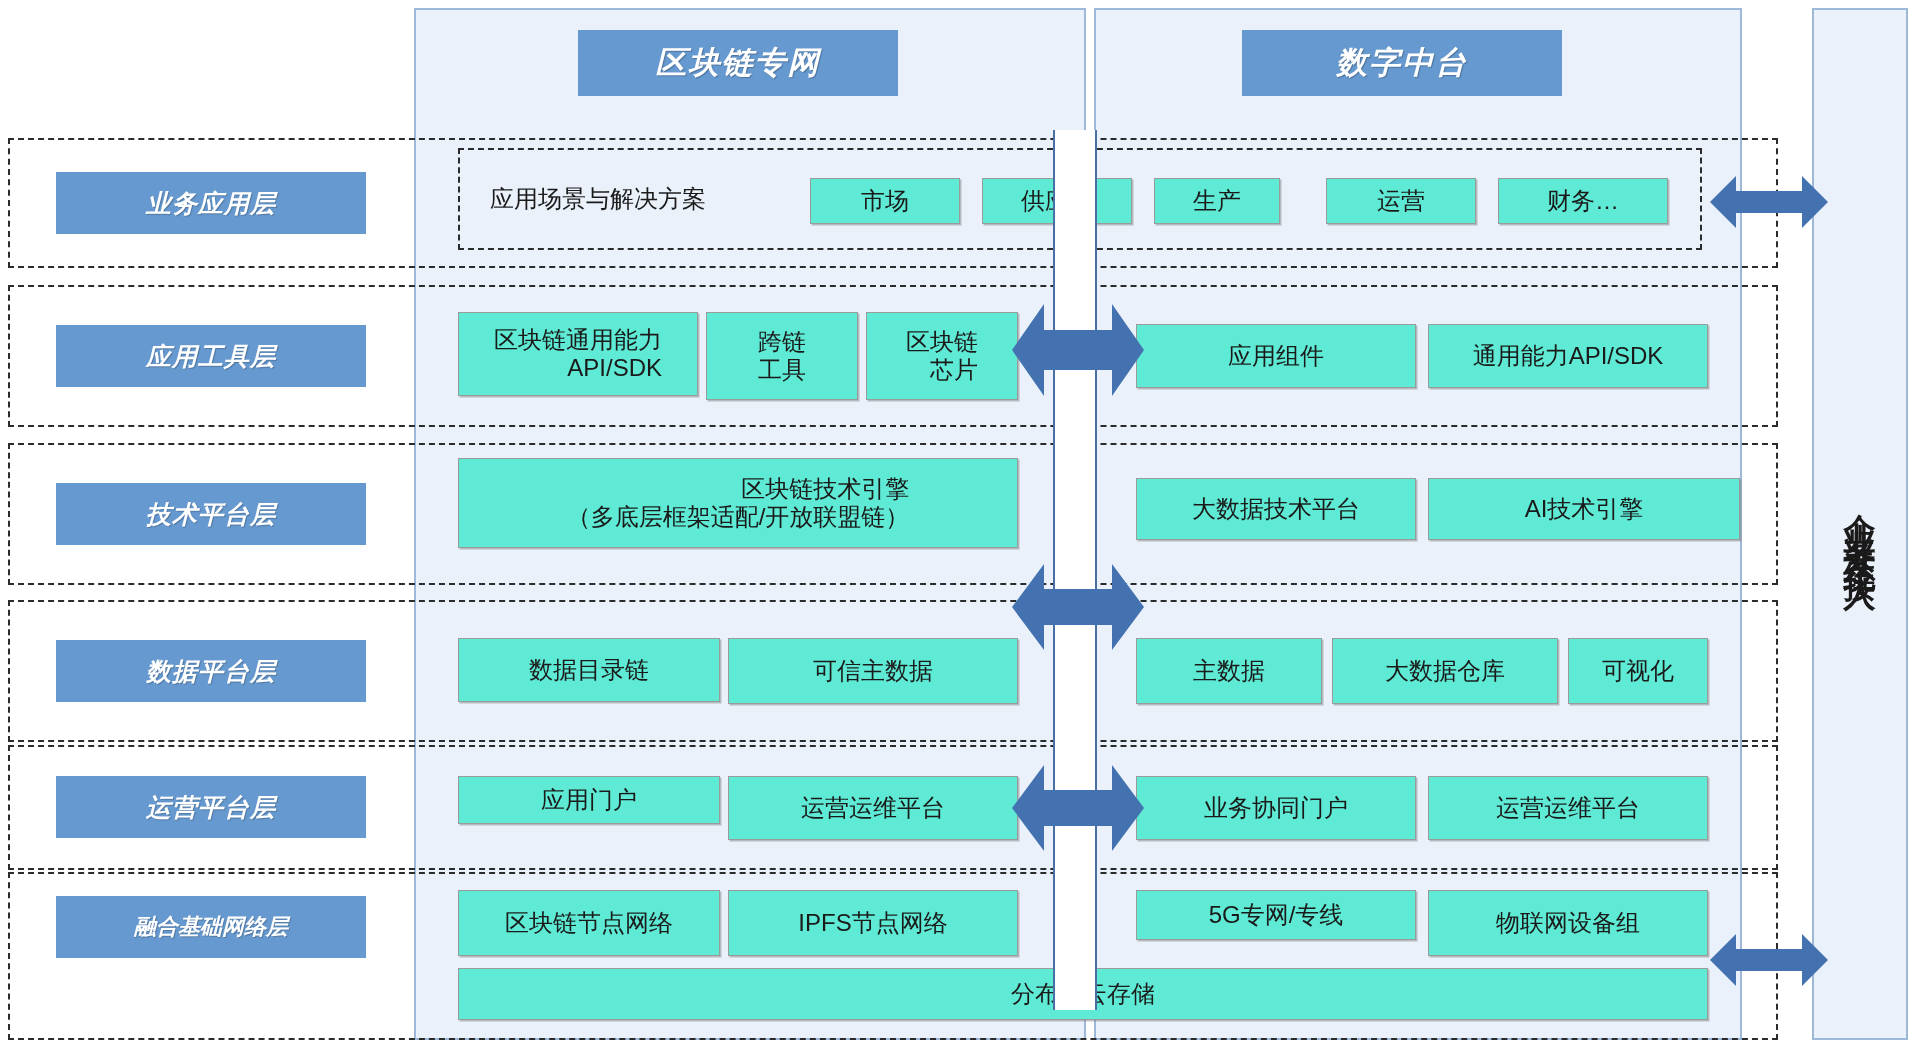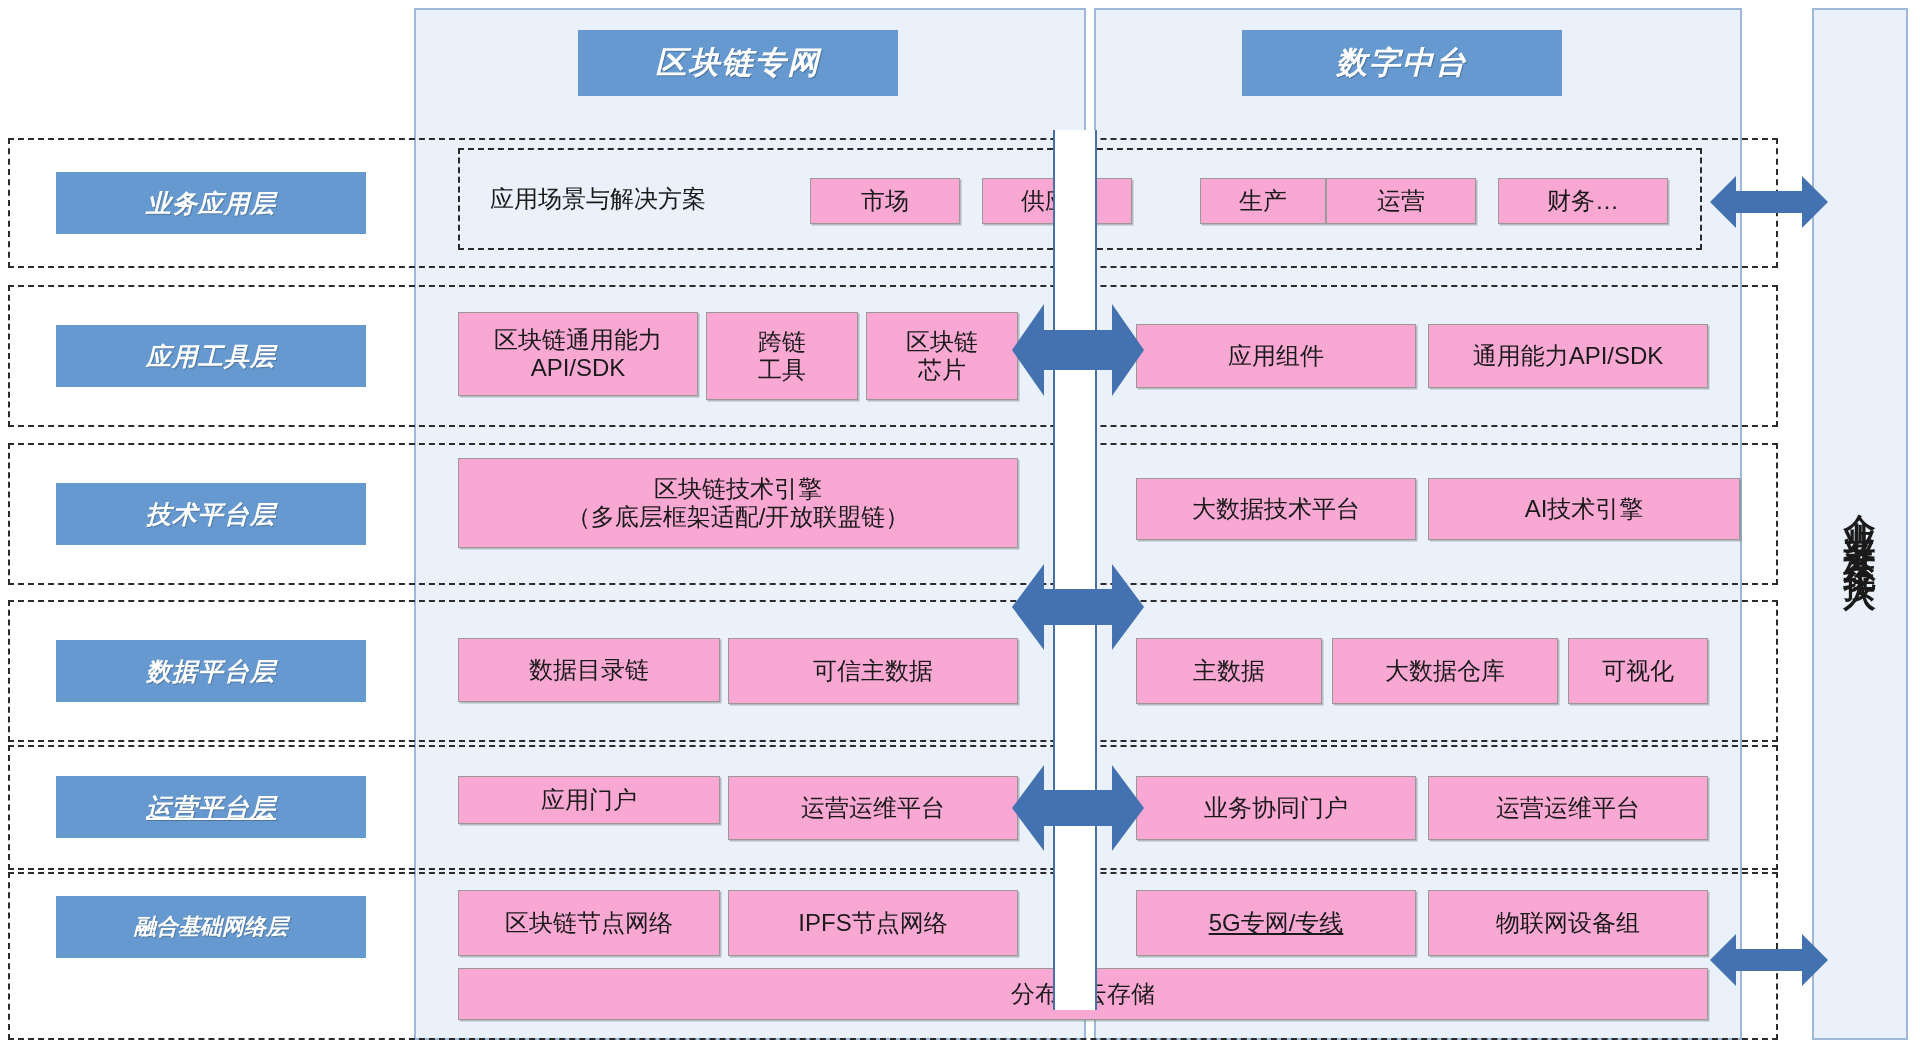--- a/index.html
+++ b/index.html
@@ -98,27 +98,27 @@
     box-sizing: border-box;
     left: 56px;
     width: 310px;
     height: 62px;
   }
   .layer-badge.small { font-size: 22px; letter-spacing: 0px; }
 
   
   .cell {
     position: absolute;
-    background: #f9a8d4;
+    background: #5eead4;
     border: 1.5px solid #9a9a9a;
     box-shadow: 1.5px 1.5px 0 rgba(120,120,120,0.45);
     display: flex;
     align-items: center;
     justify-content: center;
-    text-align: center;
+    text-align: right;
     font-size: 24px;
     color: #1a1a1a;
     box-sizing: border-box;
     line-height: 1.18;
     white-space: pre-line;
   }
 
   
   .dashed-group {
     position: absolute;
@@ -172,21 +172,21 @@
 
   <div class="layer-row" style="top:138px; width:1770px; height:130px;"></div>
   <div class="layer-badge" style="top:172px;">业务应用层</div>
 
   <div class="dashed-group" style="left:458px; top:148px; width:1244px; height:102px;"></div>
 
   <div class="group-label" style="left:490px; top:176px; width:300px; height:46px;">应用场景与解决方案</div>
 
   <div class="cell" style="left:810px; top:178px; width:150px; height:46px;">市场</div>
   <div class="cell" style="left:982px; top:178px; width:150px; height:46px;">供应链</div>
-  <div class="cell" style="left:1200px; top:178px; width:126px; height:46px;">生产</div>
+  <div class="cell" style="left:1154px; top:178px; width:126px; height:46px;">生产</div>
   <div class="cell" style="left:1326px; top:178px; width:150px; height:46px;">运营</div>
   <div class="cell" style="left:1498px; top:178px; width:170px; height:46px;">财务…</div>
 
   <div class="arrow-h" style="left:1710px; top:172px;">
     <svg width="118" height="60" viewBox="0 0 118 60">
       <polygon points="0,30 26,4 26,19 92,19 92,4 118,30 92,56 92,41 26,41 26,56" fill="#4472B0"></polygon>
     </svg>
   </div>
 
   <div class="layer-row" style="top:285px; width:1770px; height:142px;"></div>
@@ -227,41 +227,41 @@
   <div class="cell" style="left:1332px; top:638px; width:226px; height:66px;">大数据仓库</div>
   <div class="cell" style="left:1568px; top:638px; width:140px; height:66px;">可视化</div>
 
   <div class="arrow-h" style="left:1012px; top:552px;">
     <svg width="132" height="110" viewBox="0 0 132 110">
       <polygon points="0,55 32,12 32,37 100,37 100,12 132,55 100,98 100,73 32,73 32,98" fill="#4472B0"></polygon>
     </svg>
   </div>
 
   <div class="layer-row" style="top:745px; width:1770px; height:125px;"></div>
-  <div class="layer-badge" style="top:776px;text-decoration:underline;">运营平台层</div>
+  <div class="layer-badge" style="top:776px;">运营平台层</div>
 
   <div class="cell" style="left:458px; top:776px; width:262px; height:48px;">应用门户</div>
   <div class="cell" style="left:728px; top:776px; width:290px; height:64px;">运营运维平台</div>
 
   <div class="cell" style="left:1136px; top:776px; width:280px; height:64px;">业务协同门户</div>
   <div class="cell" style="left:1428px; top:776px; width:280px; height:64px;">运营运维平台</div>
 
   <div class="arrow-h" style="left:1012px; top:752px;">
     <svg width="132" height="112" viewBox="0 0 132 112">
       <polygon points="0,56 32,13 32,38 100,38 100,13 132,56 100,99 100,74 32,74 32,99" fill="#4472B0"></polygon>
     </svg>
   </div>
 
   <div class="layer-row" style="top:872px; width:1770px; height:168px;"></div>
   <div class="layer-badge small" style="top:896px;">融合基础网络层</div>
 
   <div class="cell" style="left:458px; top:890px; width:262px; height:66px;">区块链节点网络</div>
   <div class="cell" style="left:728px; top:890px; width:290px; height:66px;">IPFS节点网络</div>
 
-  <div class="cell" style="left:1136px; top:890px; width:280px; height:66px;text-decoration:underline;">5G专网/专线</div>
+  <div class="cell" style="left:1136px; top:890px; width:280px; height:50px;">5G专网/专线</div>
   <div class="cell" style="left:1428px; top:890px; width:280px; height:66px;">物联网设备组</div>
 
   <div class="cell" style="left:458px; top:968px; width:1250px; height:52px;">分布式云存储</div>
 
   <div class="arrow-h" style="left:1710px; top:930px;">
     <svg width="118" height="60" viewBox="0 0 118 60">
       <polygon points="0,30 26,4 26,19 92,19 92,4 118,30 92,56 92,41 26,41 26,56" fill="#4472B0"></polygon>
     </svg>
   </div>
 

